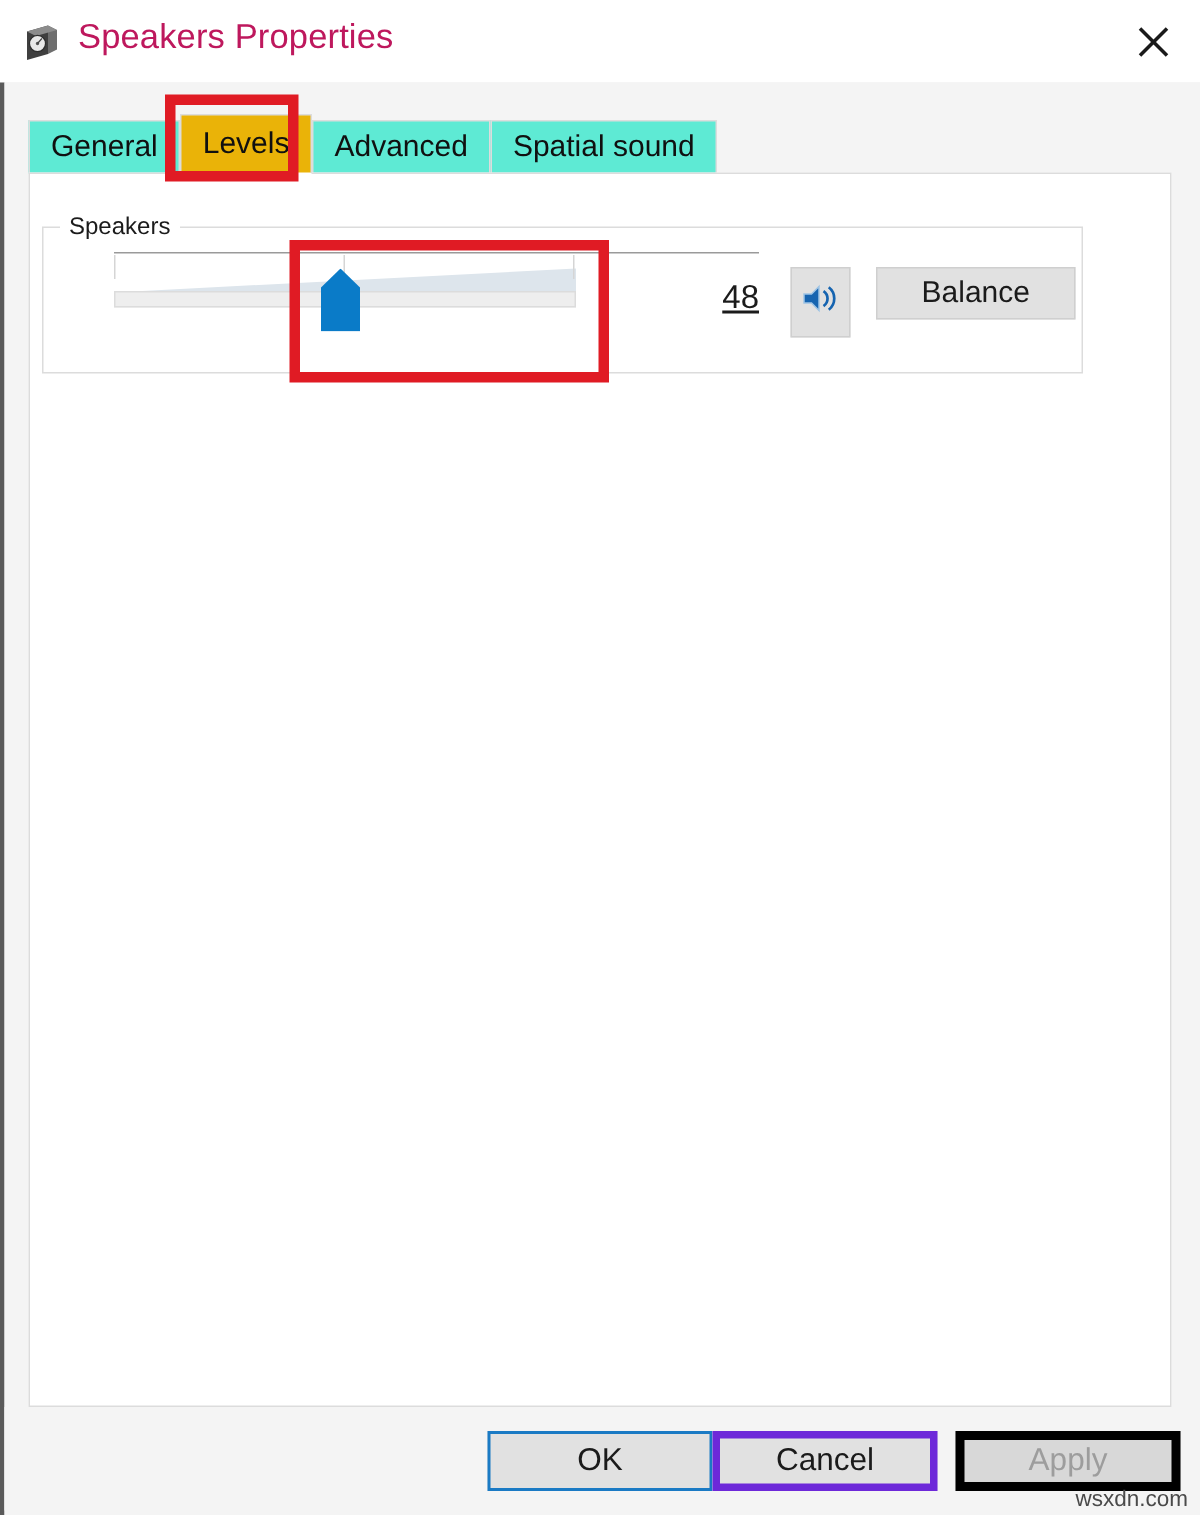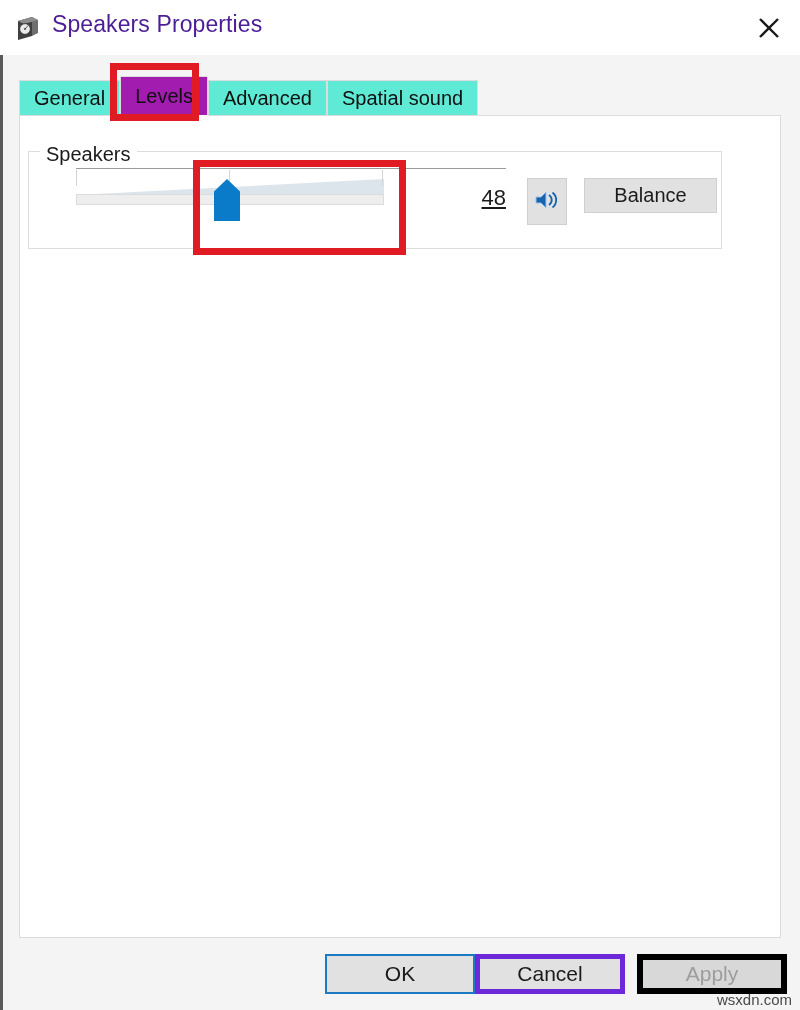--- a/index.html
+++ b/index.html
@@ -36,21 +36,21 @@
   }
   #title-icon {
     position: absolute;
     left: 14px; top: 14px;
     width: 28px; height: 28px;
   }
   #title-text {
     position: absolute;
     left: 52px; top: 11px;
     font-size: 23px;
-    color: #4c1d95;
+    color: #be185d;
     letter-spacing: 0.1px;
     white-space: nowrap;
   }
   #close-button {
     position: absolute;
     right: 0; top: 0;
     width: 62px; height: 55px;
     display: flex;
     align-items: center;
     justify-content: center;
@@ -94,21 +94,21 @@
     font-size: 20px;
     color: #101010;
     background: #5eead4;
     border: 1px solid #dcdcdc;
     border-bottom: none;
     box-sizing: border-box;
     cursor: default;
     white-space: nowrap;
   }
   .tab.selected {
-    background: #a21caf;
+    background: #eab308;
     height: 40px;
     border: 1px solid #dcdcdc;
     border-bottom: 1px solid #ffffff;
     position: relative;
     z-index: 3;
   }
 
   
   #tabpanel {
     position: absolute;
@@ -128,21 +128,21 @@
     height: 98px;
     border: 1px solid #dcdcdc;
     box-sizing: border-box;
     background: transparent;
   }
   #group-label {
     position: absolute;
     left: 40px; top: 143px;
     padding: 0 6px;
     background: #ffffff;
-    font-size: 20px;
+    font-size: 16px;
     color: #1b1b1b;
     white-space: nowrap;
     text-align: right;
   }
 
   
   #slider-area {
     position: absolute;
     left: 76px; top: 168px;
     width: 430px;

